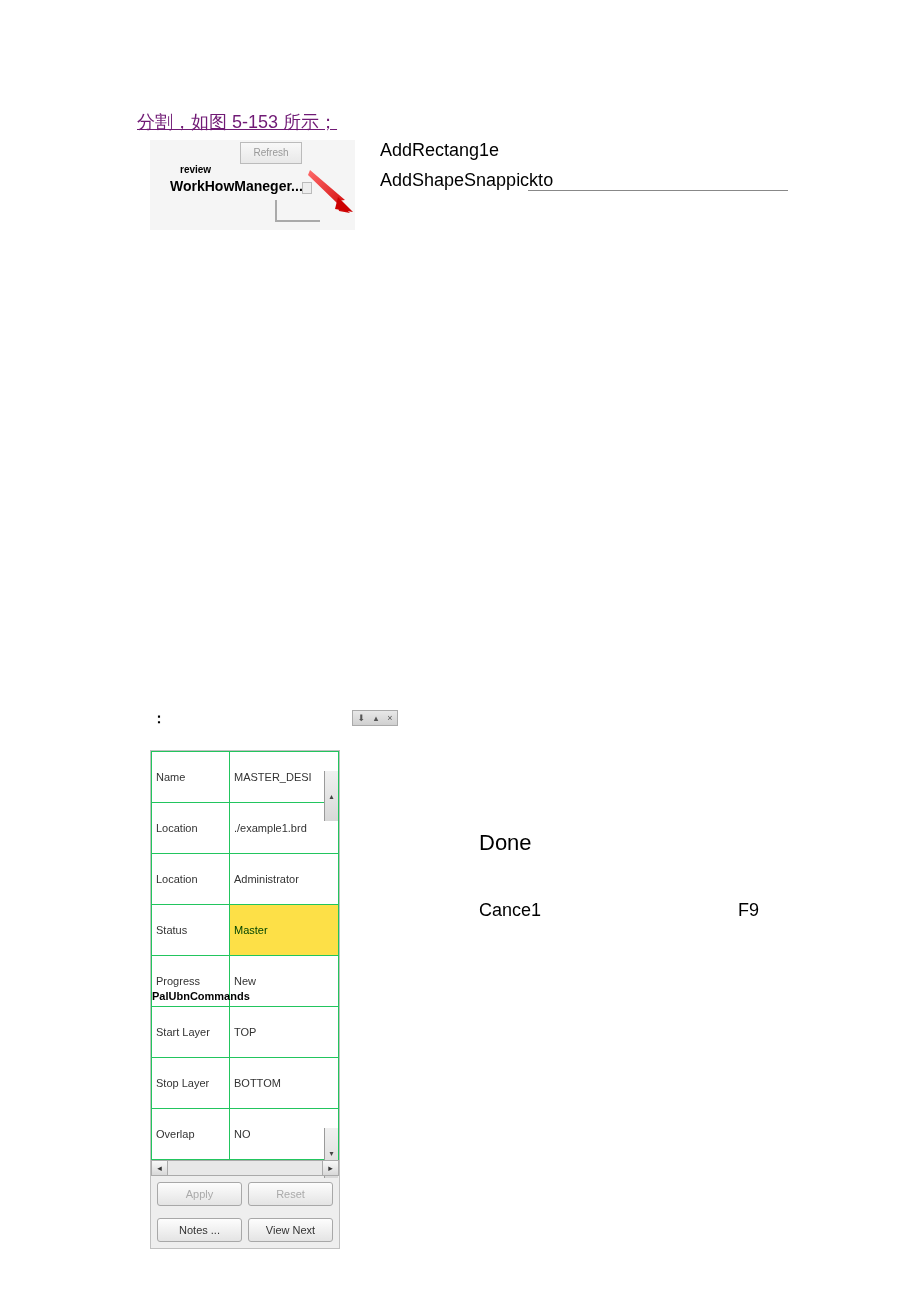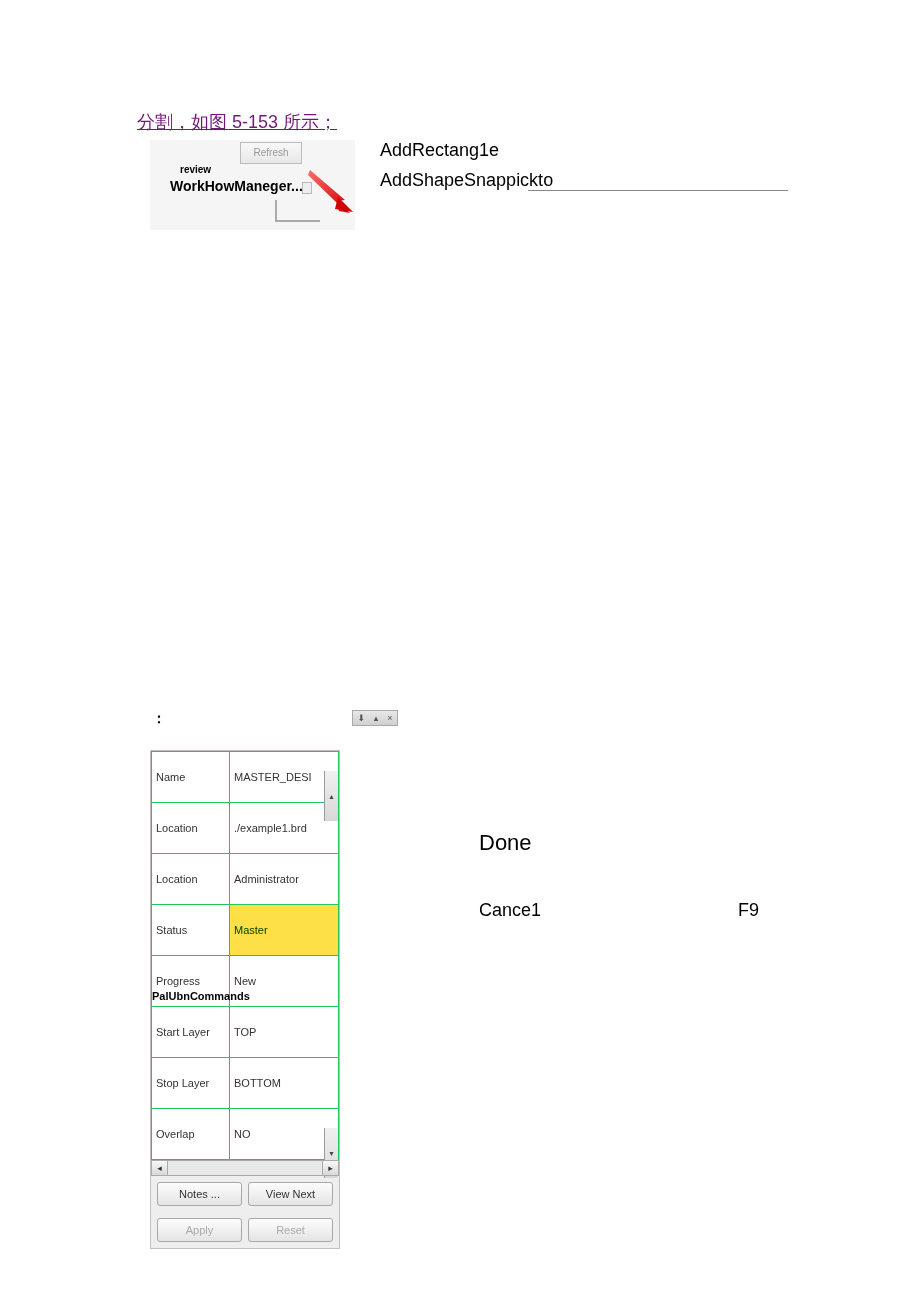--- a/index.html
+++ b/index.html
@@ -298,26 +298,26 @@
         <span class="scroll-arrow">▾</span>
       </td>
     </tr>
   </tbody>
     </table>
   <div class="hscroll">
     <div class="lbtn">◂</div>
     <div class="rbtn">▸</div>
   </div>
   <div class="btn-row">
+    <div class="win-btn disabled">Apply</div>
+    <div class="win-btn disabled">Reset</div>
+  </div>
+  <div class="btn-row">
     <div class="win-btn">Notes ...</div>
     <div class="win-btn">View Next</div>
   </div>
-  <div class="btn-row">
-    <div class="win-btn disabled">Apply</div>
-    <div class="win-btn disabled">Reset</div>
-  </div>
 </div>
 
 <div class="pal-label">PalUbnCommands</div>
 
 <div class="done-txt">Done</div>
 <div class="cancel-txt">Cance1</div>
 <div class="f9-txt">F9</div>
 
 </body></html>

